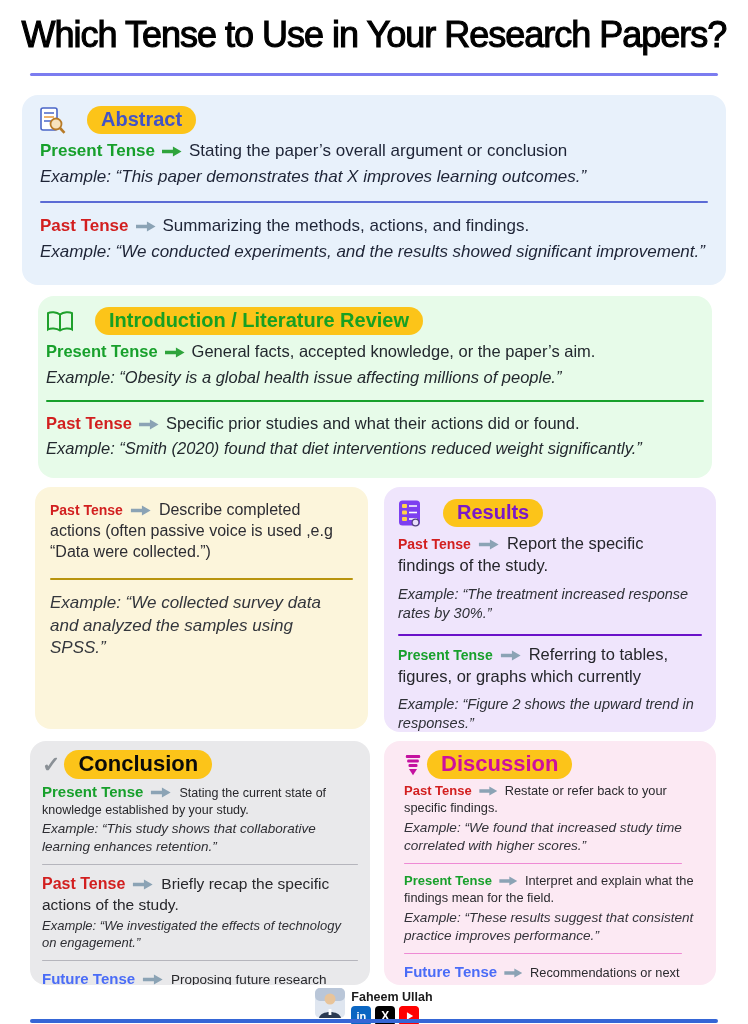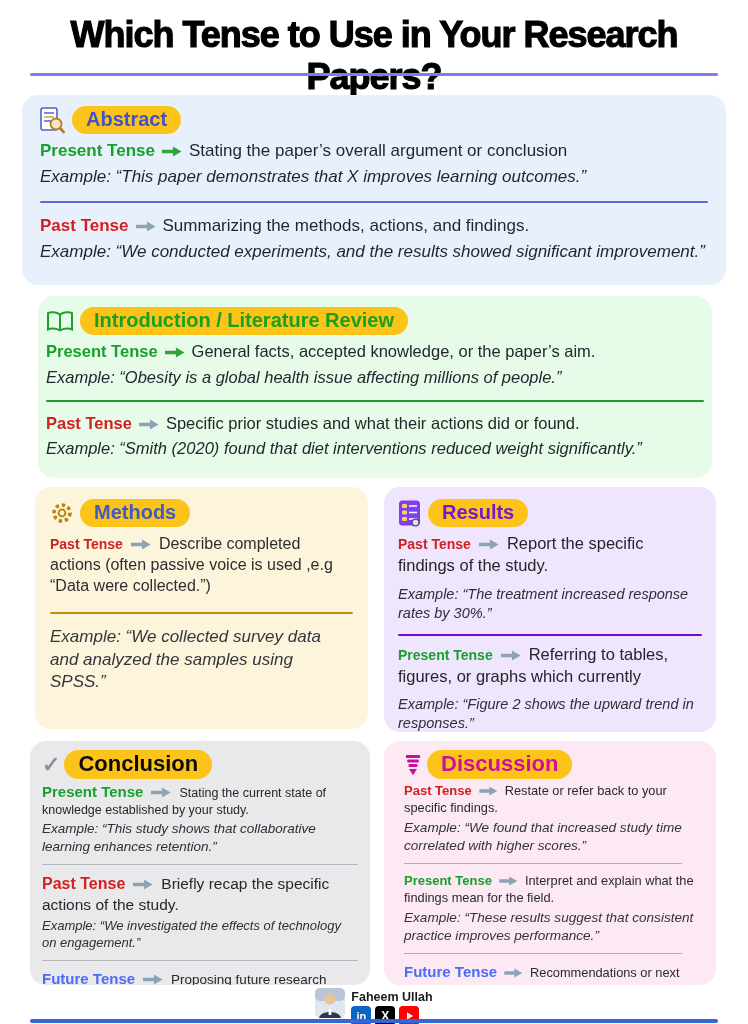--- a/index.html
+++ b/index.html
@@ -1,27 +1,27 @@
 <!DOCTYPE html>
 <html><head>
 <meta charset="utf-8">
 <style>
   * { margin:0; padding:0; box-sizing:border-box; }
   body { background:#ffffff; font-family:"Liberation Sans", sans-serif; }
   .page { position:relative; width:748px; height:1024px; background:#ffffff; overflow:hidden; margin:0 auto; }
 
   .main-title {
     position:absolute; top:14px; left:0; width:748px; text-align:center;
-    font-size:36px; font-weight:700; letter-spacing:-1px; color:#000;
+    font-size:36px; font-weight:400; letter-spacing:-1px; color:#000;
     -webkit-text-stroke:1.1px #000;
   }
   .title-underline { position:absolute; top:73px; left:30px; width:688px; height:3px; background:#7b7cf0; border-radius:2px; }
 
   .card { position:absolute; border-radius:16px; overflow:hidden; }
-  .card-head { display:flex; align-items:center; gap:6px; margin-bottom:6px; }
+  .card-head { display:flex; align-items:center; gap:21px; margin-bottom:6px; }
   .pill { background:#fcc419; border-radius:18px; padding:2px 14px 3px; font-weight:800; display:inline-block; }
   .icon { display:inline-flex; align-items:center; justify-content:center; }
 
   .lead { line-height:1.32; }
   .tense { font-weight:700; }
   .present { color:#18a02c; }
   .past { color:#d21f1f; }
   .future { color:#4a6cf7; }
   .arrow { display:inline-block; vertical-align:-1px; margin:0 7px; }
   .arw-green { fill:#2fa43c; }
@@ -142,29 +142,20 @@
         </svg><span>General facts, accepted knowledge, or the paper’s aim.</span></p>
     <p class="example">Example: “Obesity is a global health issue affecting millions of people.”</p>
     <hr class="divider">
     <p class="lead"><span class="tense past">Past Tense</span><svg class="arrow" width="20" height="11" viewBox="0 0 22 12">
           <path class="arw-slate" d="M0 4 h12 V0.5 L21.5 6 L12 11.5 V8 H0 z"></path>
         </svg><span>Specific prior studies and what their actions did or found.</span></p>
     <p class="example">Example: “Smith (2020) found that diet interventions reduced weight significantly.”</p>
   </section>
 
   <section class="card methods">
-    <div class="card-head">
-      <span class="icon">
-        <svg width="24" height="24" viewBox="0 0 24 24">
-            <circle cx="12" cy="12" r="8" fill="none" stroke="#b8860b" stroke-width="3.6" stroke-dasharray="3.4 2.8"></circle>
-            <circle cx="12" cy="12" r="3.4" fill="none" stroke="#b8860b" stroke-width="2"></circle>
-          </svg>
-      </span>
-      <span class="pill">Methods</span>
-    </div>
     <p class="lead"><span class="tense past">Past Tense</span><svg class="arrow" width="22" height="11" viewBox="0 0 22 12">
           <path class="arw-slate" d="M0 4 h12 V0.5 L21.5 6 L12 11.5 V8 H0 z"></path>
         </svg><span>Describe completed actions (often passive voice is used ,e.g “Data were collected.”)</span></p>
     <hr class="divider">
     <p class="example">Example: “We collected survey data and analyzed the samples using SPSS.”</p>
   </section>
 
   <section class="card results">
     <div class="card-head">
       <span class="icon">

